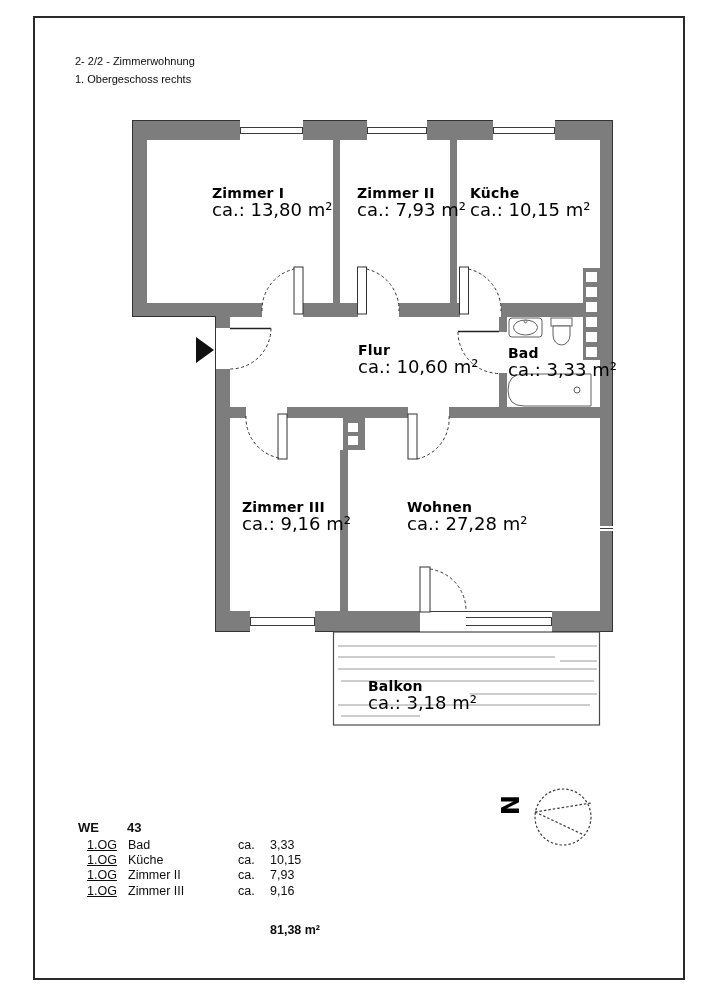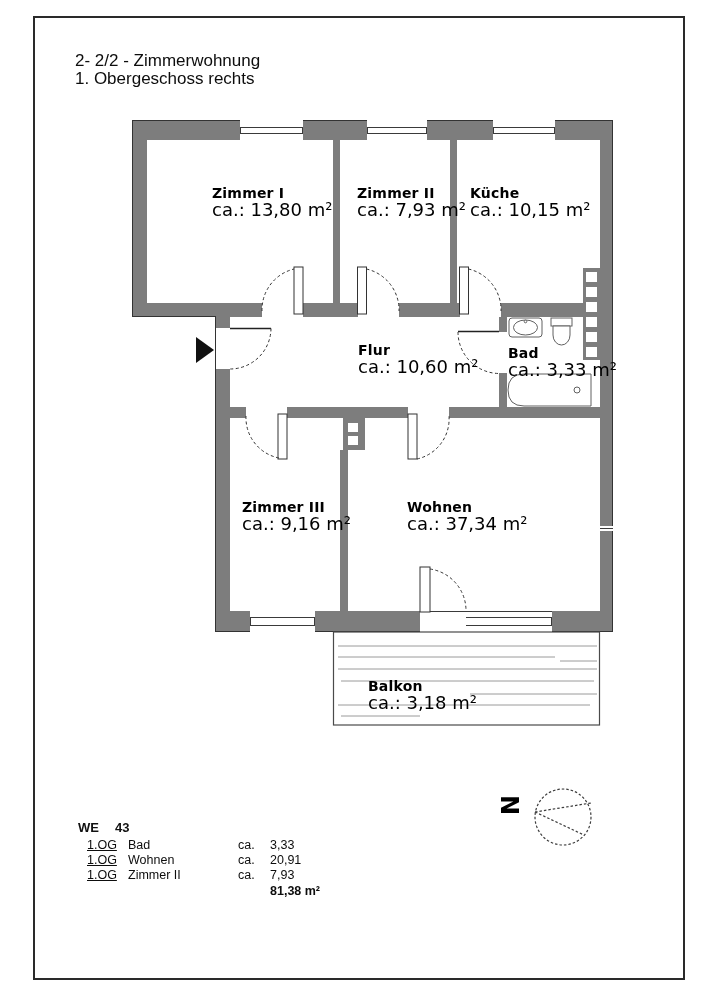--- a/index.html
+++ b/index.html
@@ -5,21 +5,21 @@
   :root { --wall:#7d7d7d; --line:#333333; }
   html,body { margin:0; padding:0; }
   body {
     width:707px; height:1000px; position:relative; background:#fff;
     font-family:"Liberation Sans", sans-serif; color:#111; overflow:hidden;
   }
   .page-frame {
     position:absolute; left:33px; top:16px; width:652px; height:964px;
     border:2px solid #2a2a2a; box-sizing:border-box; background:#fff;
   }
-  .header { position:absolute; left:75px; top:52px; font-size:17px; line-height:18px; color:#0d0d0d; }
+  .header { position:absolute; left:75px; top:52px; font-size:11px; line-height:18px; color:#0d0d0d; }
   .plan-svg { position:absolute; left:0; top:0; width:707px; height:1000px; }
   .w   { fill:var(--wall); }
   .ol  { stroke:var(--line); stroke-width:1; fill:none; }
   .win { stroke:#3a3a3a; stroke-width:1; fill:none; }
   .arc { fill:none; stroke:#333; stroke-width:1; stroke-dasharray:3 2.5; }
   .panel { fill:#fff; stroke:#333; stroke-width:1; }
   .leaf  { stroke:#222; stroke-width:1.4; fill:none; }
   .fix { fill:#fff; stroke:#606060; stroke-width:1; }
   .squ { fill:#fff; }
   .deck { stroke:#9a9a9a; stroke-width:1; fill:none; }
@@ -27,28 +27,28 @@
   .cmp { fill:none; stroke:#3d3d3d; stroke-width:1.2; stroke-dasharray:2.5 2; }
   .room-label { position:absolute; font-family:"DejaVu Sans", sans-serif; color:#000; white-space:nowrap; }
   .room-label .nm { font-size:14px; font-weight:bold; line-height:16px; letter-spacing:.2px; }
   .room-label .ar { font-size:18px; line-height:18px; }
   .north-label {
     position:absolute; left:496px; top:792px; width:26px; height:26px;
     font-family:"DejaVu Sans", sans-serif; font-size:24px; font-weight:bold;
     line-height:26px; text-align:center; transform:rotate(90deg); color:#000;
   }
   .we-line { position:absolute; left:78px; top:820px; font-size:13px; font-weight:bold; }
-  .we-line .we-num { margin-left:16px; }
+  .we-line .we-num { margin-left:28px; }
   .sum-rows { position:absolute; left:87px; top:838px; font-size:12.5px; line-height:15.2px; color:#0d0d0d; }
   .srow span { display:inline-block; }
   .c1 { width:41px;text-decoration:underline; }
   .c2 { width:110px; }
   .c3 { width:32px; }
   .c4 { width:70px; }
-  .total .c4 { font-weight:bold; }
+  .total .c4 { font-weight:bold;margin-top:24px; }
 </style>
 </head>
 <body>
 
 <div class="page-frame"></div>
 
 <div class="header">
   <div>2- 2/2 - Zimmerwohnung</div>
   <div>1. Obergeschoss rechts</div>
 </div>
@@ -222,39 +222,42 @@
 <div class="room-label" style="left:508px; top:345px;">
   <div class="nm">Bad</div>
   <div class="ar">ca.: 3,33 m²</div>
 </div>
 <div class="room-label" style="left:242px; top:499px;">
   <div class="nm">Zimmer III</div>
   <div class="ar">ca.: 9,16 m²</div>
 </div>
 <div class="room-label" style="left:407px; top:499px;">
   <div class="nm">Wohnen</div>
-  <div class="ar">ca.: 37,34 m²</div>
+  <div class="ar">ca.: 27,28 m²</div>
 </div>
 <div class="room-label" style="left:368px; top:678px;">
   <div class="nm">Balkon</div>
   <div class="ar">ca.: 3,18 m²</div>
 </div>
 
 <div class="north-label">N</div>
 
 <div class="we-line">
   <span>WE</span><span class="we-num">43</span>
 </div>
 
 <div class="sum-rows">
   <div class="srow">
     <span class="c1">1.OG</span><span class="c2">Bad</span><span class="c3">ca.</span><span class="c4">3,33</span>
   </div>
   <div class="srow">
-    <span class="c1">1.OG</span><span class="c2">Wohnen</span><span class="c3">ca.</span><span class="c4">20,91</span>
+    <span class="c1">1.OG</span><span class="c2">Küche</span><span class="c3">ca.</span><span class="c4">10,15</span>
   </div>
   <div class="srow">
     <span class="c1">1.OG</span><span class="c2">Zimmer II</span><span class="c3">ca.</span><span class="c4">7,93</span>
+  </div>
+  <div class="srow">
+    <span class="c1">1.OG</span><span class="c2">Zimmer III</span><span class="c3">ca.</span><span class="c4">9,16</span>
   </div>
   <div class="srow total">
     <span class="c1"></span><span class="c2"></span><span class="c3"></span><span class="c4">81,38 m²</span>
   </div>
 </div>
 
 </body></html>

